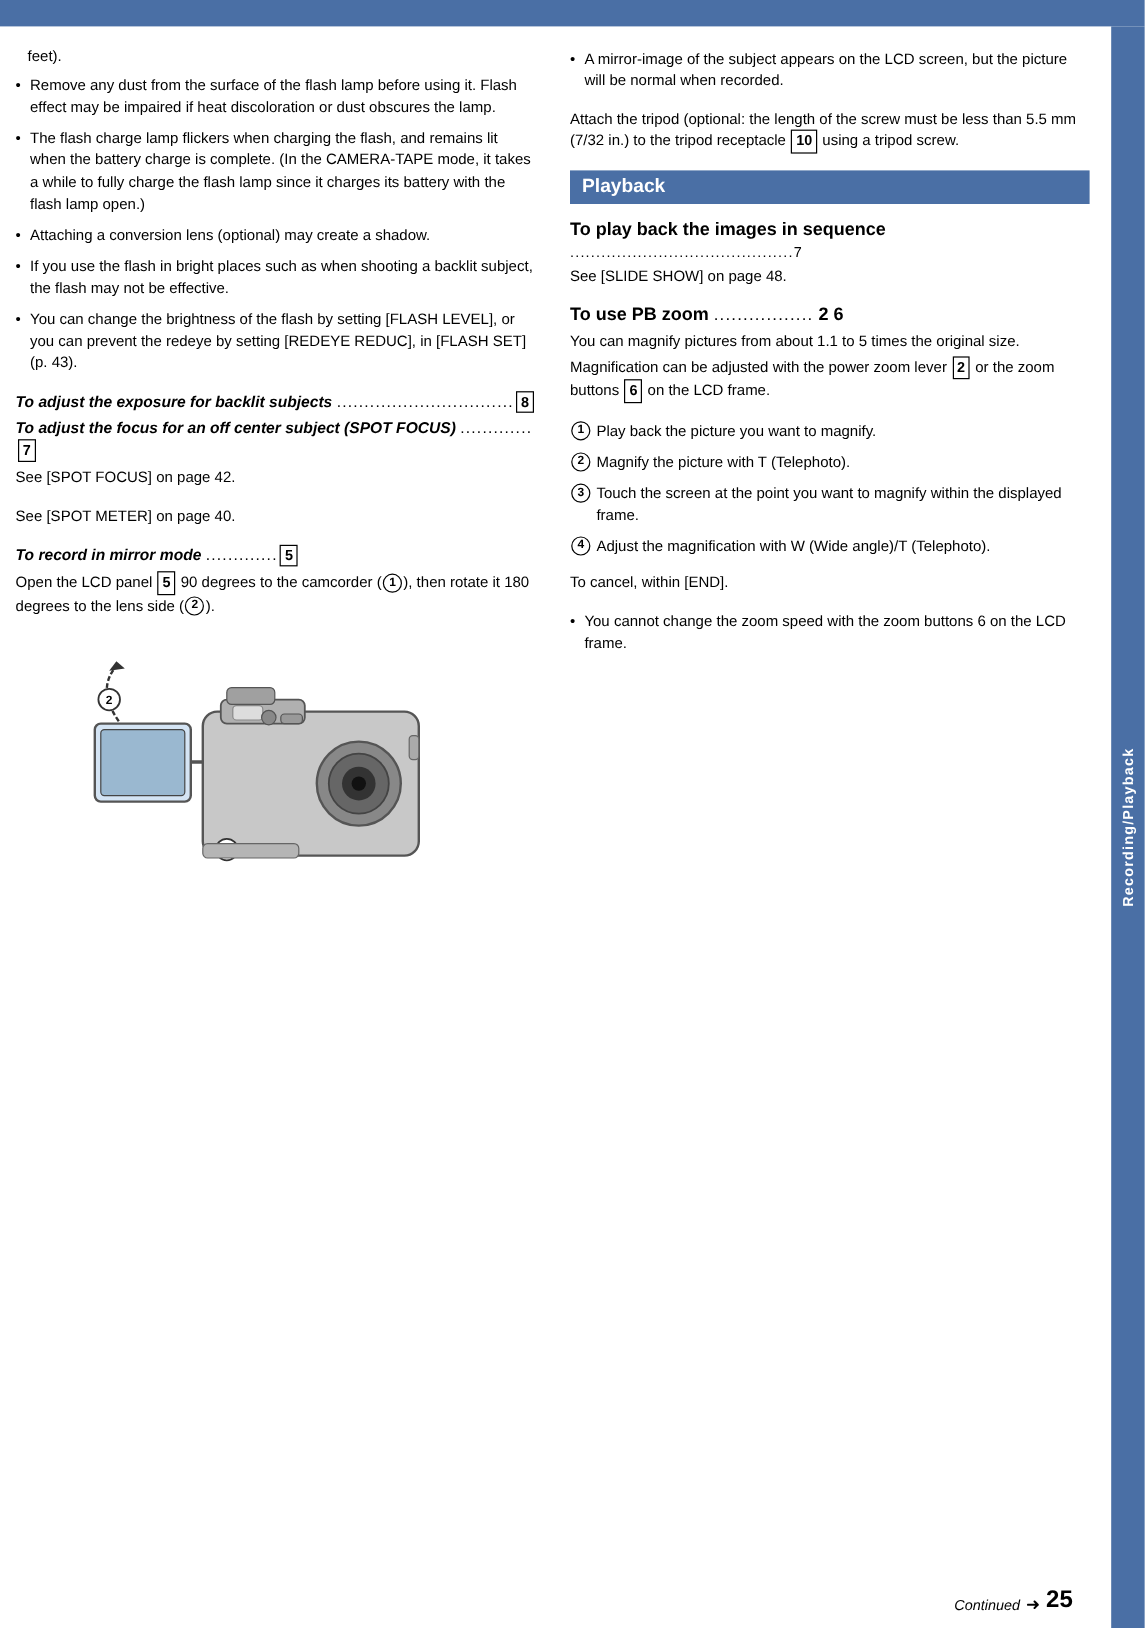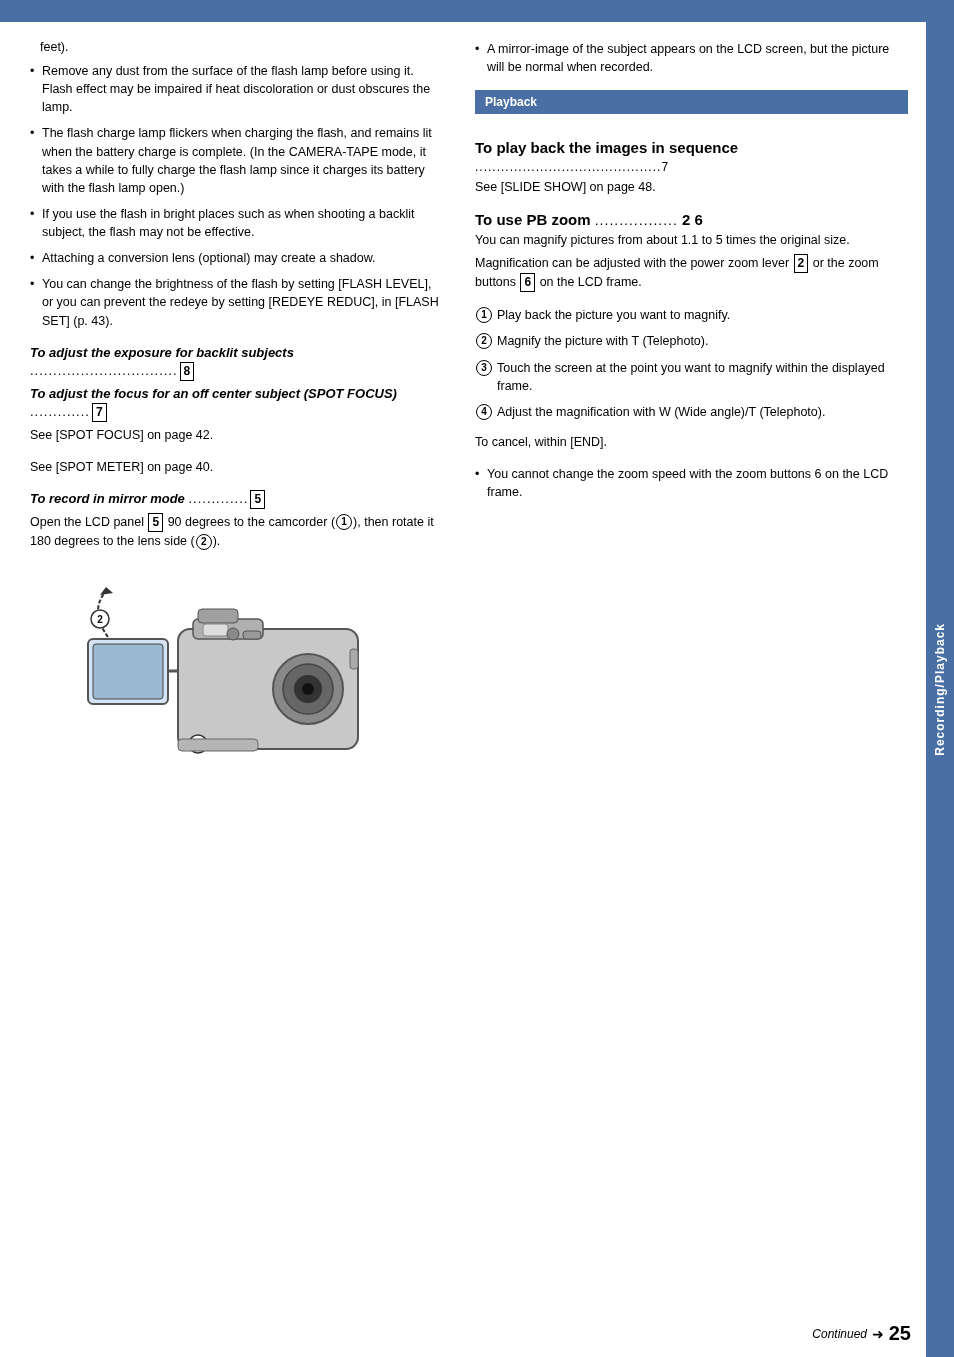--- a/index.html
+++ b/index.html
@@ -59,21 +59,21 @@
       position: absolute;
       top: 22px;
       left: 0;
       right: 28px;
       bottom: 0;
       display: flex;
     }
 
     .left-column {
       width: 50%;
-      padding: 18px 18px 18px 30px;
+      padding: 18px 18px 18px 13px;
     }
 
     .right-column {
       width: 50%;
       padding: 18px 18px 34px 12px;
     }
 
     
     .bullet-list {
       list-style: none;
@@ -127,24 +127,24 @@
       padding: 0 3px;
       font-size: 12px;
       font-weight: bold;
       margin: 0 1px;
     }
 
     
     .playback-heading-bar {
       background: #4a6fa5;
       color: #fff;
-      font-size: 12px;
+      font-size: 16px;
       font-weight: bold;
       padding: 5px 10px;
-      margin-bottom: 24px;
+      margin-bottom: 12px;
     }
 
     
     .large-section-heading {
       font-size: 15px;
       font-weight: bold;
       margin-bottom: 2px;
       line-height: 1.3;
     }
 
@@ -197,23 +197,23 @@
     
     .camera-svg {
       width: 320px;
       height: 220px;
     }
 
     
     .footer {
       position: absolute;
       bottom: 12px;
-      right: 43px;
+      right: 60px;
       display: flex;
-      align-items: center;
+      align-items: flex-end;
       gap: 5px;
       font-size: 13px;
     }
 
     .footer-continued {
       font-style: italic;
       font-size: 12px;
     }
 
     .footer-arrow {
@@ -244,22 +244,22 @@
 
   <div class="content">
 
     <div class="left-column">
 
       <div class="feet-text">feet).</div>
 
       <ul class="bullet-list">
         <li>Remove any dust from the surface of the flash lamp before using it. Flash effect may be impaired if heat discoloration or dust obscures the lamp.</li>
         <li>The flash charge lamp flickers when charging the flash, and remains lit when the battery charge is complete. (In the CAMERA-TAPE mode, it takes a while to fully charge the flash lamp since it charges its battery with the flash lamp open.)</li>
+        <li>Attaching a conversion lens (optional) may create a shadow.</li>
         <li>If you use the flash in bright places such as when shooting a backlit subject, the flash may not be effective.</li>
-        <li>Attaching a conversion lens (optional) may create a shadow.</li>
         <li>You can change the brightness of the flash by setting [FLASH LEVEL], or you can prevent the redeye by setting [REDEYE REDUC], in [FLASH SET] (p. 43).</li>
       </ul>
 
       <div class="section-heading">
         <span>To adjust the exposure for backlit subjects</span>
         <span style="font-weight:normal;font-style:normal;letter-spacing:1px;">................................</span><span class="box-num">8</span>
       </div>
 
       <div class="section-heading">
         <span>To adjust the focus for an off center subject (SPOT FOCUS)</span>
@@ -323,20 +323,23 @@
       </div>
 
     </div>
 
     <div class="right-column">
 
       <ul class="bullet-list" style="margin-bottom:14px;">
         <li>A mirror-image of the subject appears on the LCD screen, but the picture will be normal when recorded.</li>
       </ul>
 
+      <div class="section-body">
+        <span>Attach the tripod (optional: the length of the screw must be less than 5.5 mm (7/32 in.) to the tripod receptacle </span><span class="box-num">10</span><span> using a tripod screw.</span>
+      </div>
 
       <div class="playback-heading-bar">
         <span>Playback</span>
       </div>
 
       <div class="large-section-heading">
         <span>To play back the images in sequence</span>
       </div>
       <div style="font-size:12px;letter-spacing:1px;margin-bottom:4px;">
         <span>...........................................</span><span class="box-num">7</span>

